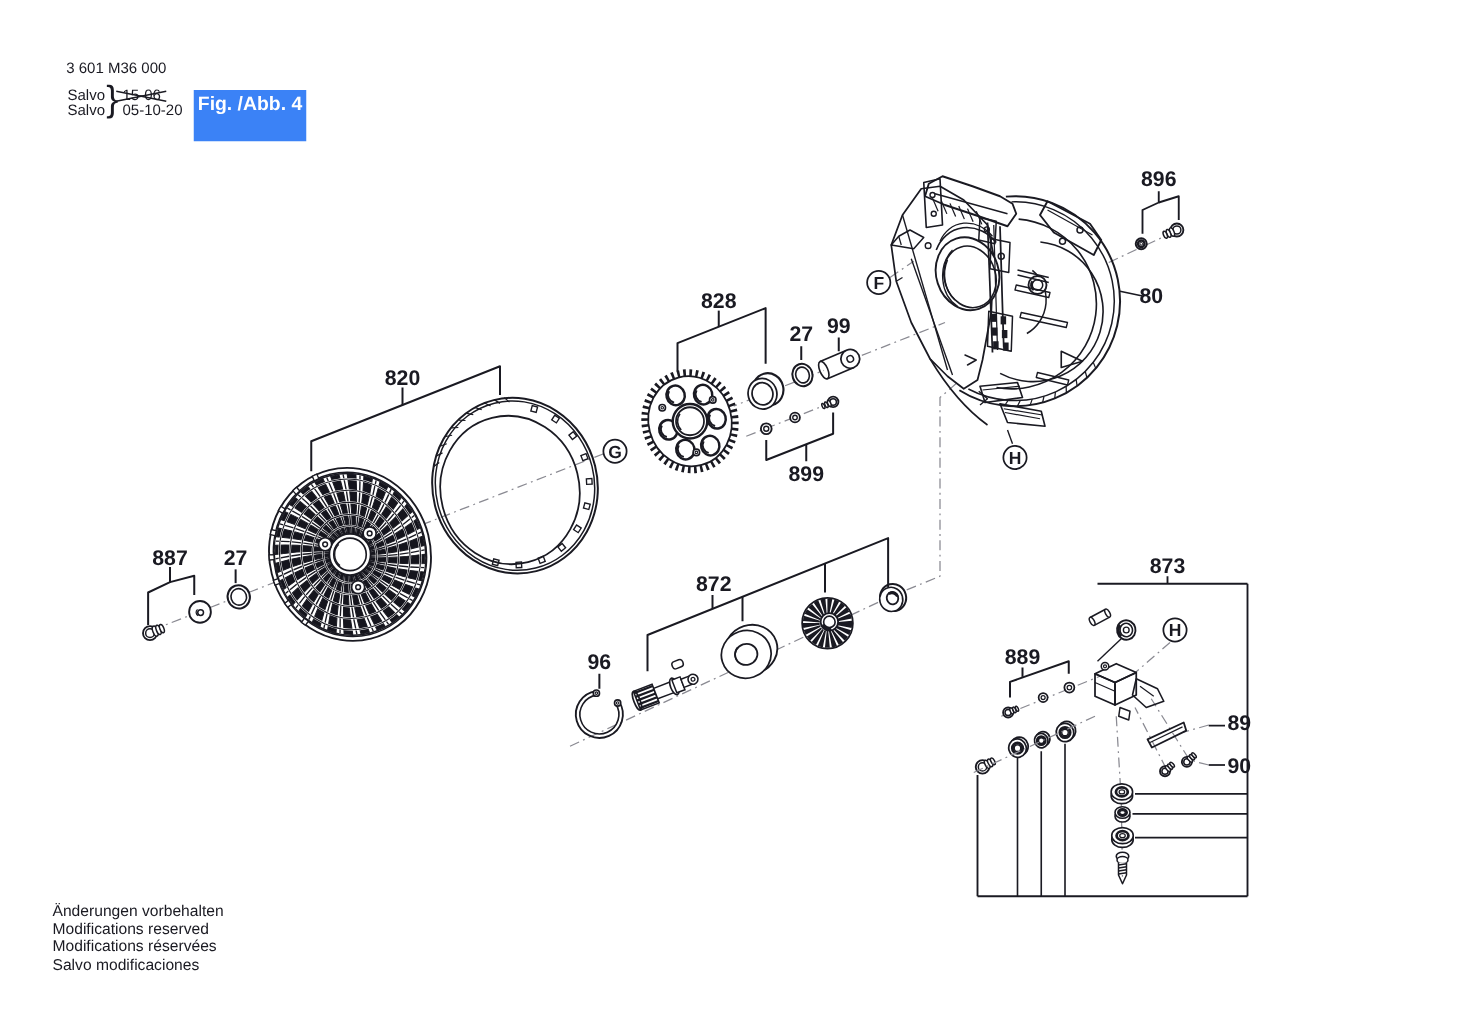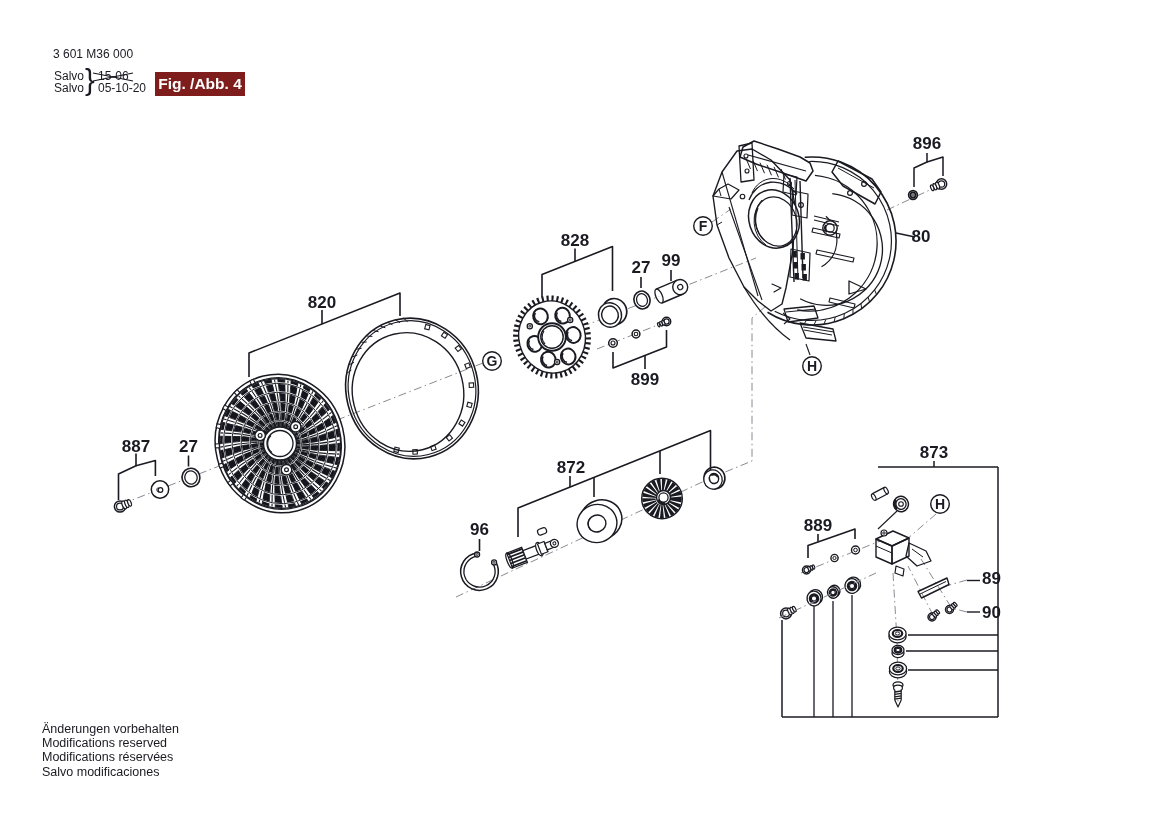--- a/index.html
+++ b/index.html
@@ -1,16 +1,16 @@
 <!DOCTYPE html>
 <html><head><meta charset="utf-8"><style>
 html,body{margin:0;padding:0;background:#fff;width:1169px;height:826px;overflow:hidden}
 body{font-family:"Liberation Sans",sans-serif;color:#1a1a22;position:relative}
 .hdr{position:absolute;font-size:12px}
-.figbox{position:absolute;left:155px;top:71.5px;width:90px;height:24px;background:#7f1d1d;color:#fff;
+.figbox{position:absolute;left:155px;top:71.5px;width:90px;height:41px;background:#3b82f6;color:#fff;
  font-weight:bold;font-size:15.5px;text-align:center;line-height:23.5px;white-space:nowrap}
 .foot{position:absolute;left:42px;top:722px;font-size:12.5px;line-height:14.2px}
 svg{position:absolute;left:0;top:0}
 </style></head><body>
 <div class="hdr" style="left:53px;top:47px">3 601 M36 000</div>
 <div class="hdr" style="left:54px;top:69px">Salvo</div>
 <div class="hdr" style="left:54px;top:81px">Salvo</div>
 <div class="hdr" style="left:85px;top:64px;font-size:29px;font-weight:normal">}</div>
 <div class="hdr" style="left:98px;top:69px">15-06</div>
 <div class="hdr" style="left:98px;top:81px">05-10-20</div>

